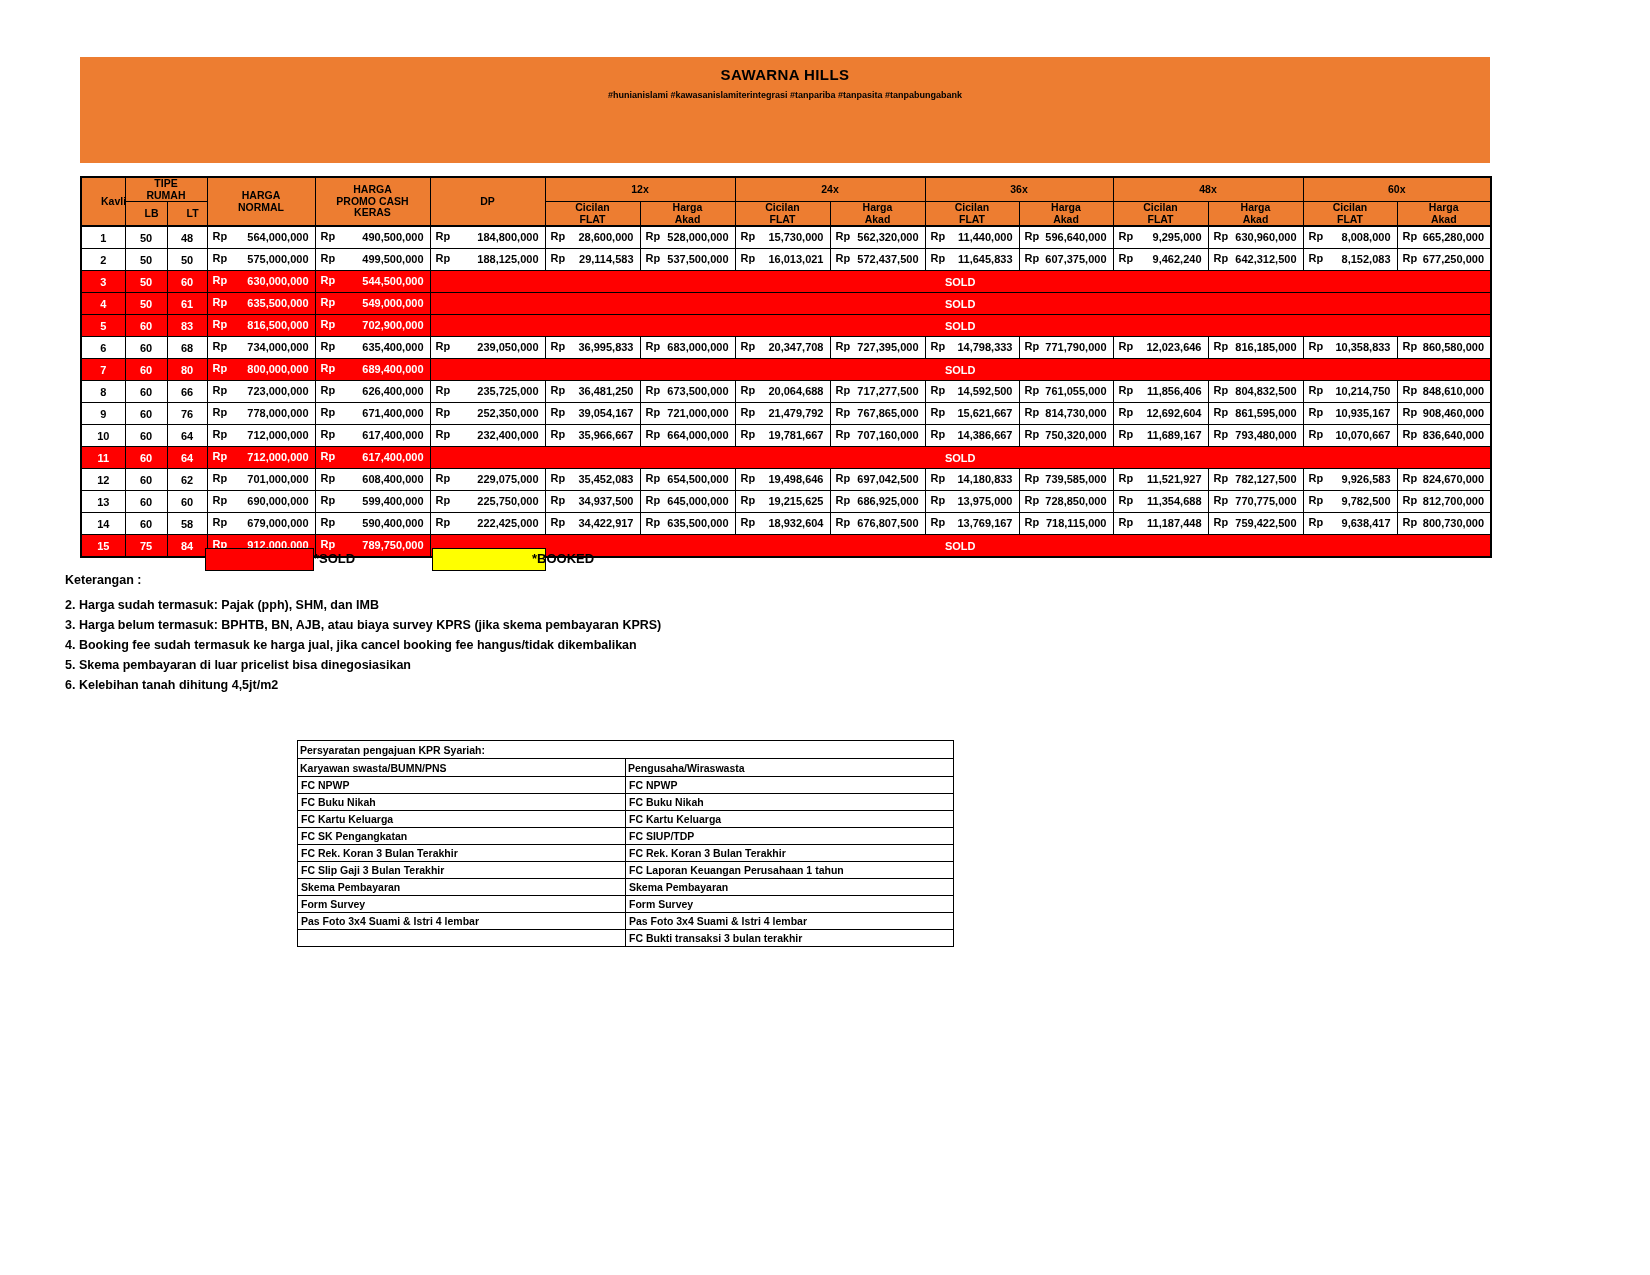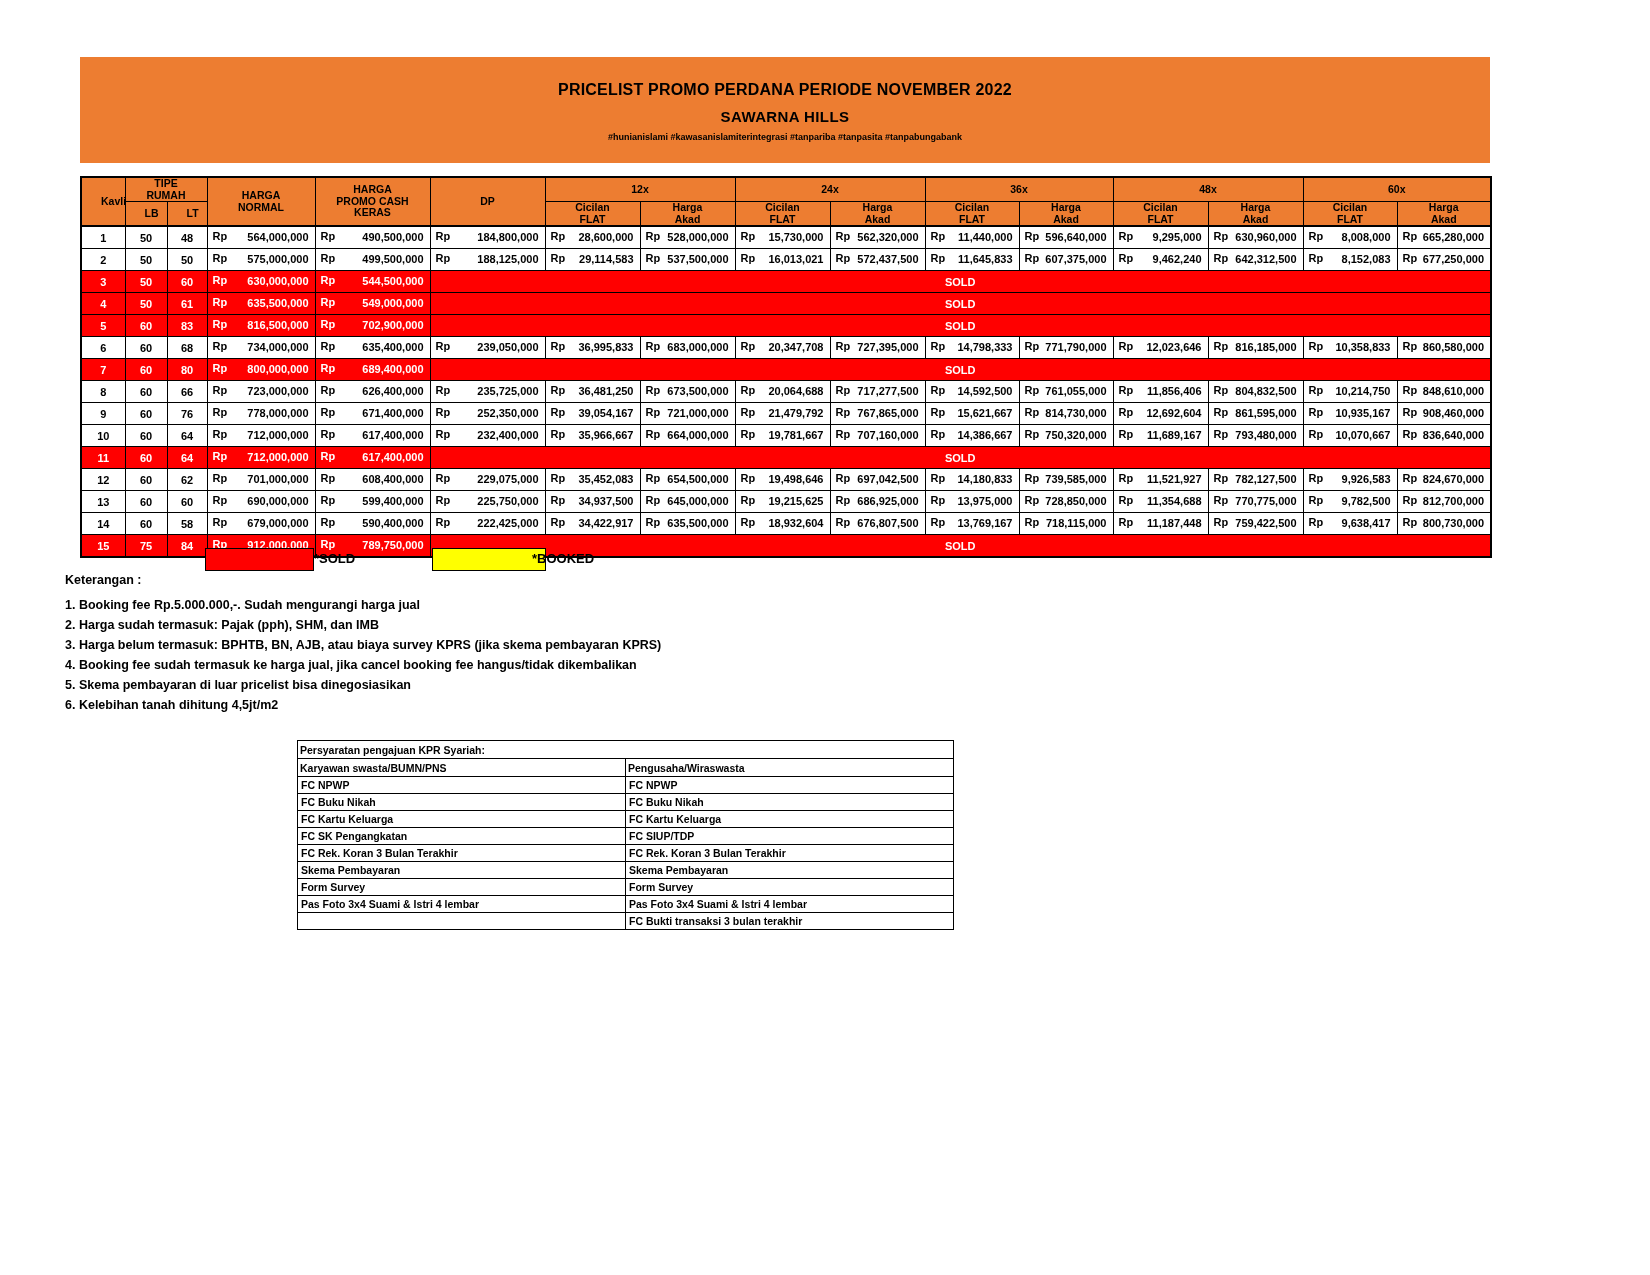--- a/index.html
+++ b/index.html
@@ -60,21 +60,20 @@
   table.requirements th,table.requirements td{border:1px solid #000;white-space:nowrap;overflow:hidden;}
   table.requirements th{height:17px;text-align:left;padding:0 2px;}
   table.requirements td{height:16px;padding:0 0 0 3px;text-align:left;}
 </style>
 </head>
 <body>
 
 <div class="page">
 
   <div class="banner">
-    <div class="banner-title">PRICELIST PROMO PERDANA PERIODE NOVEMBER 2022</div>
     <div class="banner-subtitle">SAWARNA HILLS</div>
     <div class="banner-tags">#hunianislami #kawasanislamiterintegrasi #tanpariba #tanpasita #tanpabungabank</div>
   </div>
 
   <table class="pricelist">
     <colgroup>
       <col style="width:44px">
         <col style="width:42px">
         <col style="width:40px">
       <col style="width:108px">
@@ -721,21 +720,20 @@
   </table>
 
   <div class="legend-box sold-box"></div>
   <div class="legend-label sold-lb">*SOLD</div>
   <div class="legend-box booked-box"></div>
   <div class="legend-label booked-lb">*BOOKED</div>
 
   <div class="notes">
     <div class="notes-title">Keterangan :</div>
     <div>
-        <div class="note-item">1. Booking fee Rp.5.000.000,-. Sudah mengurangi harga jual</div>
         <div class="note-item">2. Harga sudah termasuk: Pajak (pph), SHM, dan IMB</div>
         <div class="note-item">3. Harga belum termasuk: BPHTB, BN, AJB, atau biaya survey KPRS (jika skema pembayaran KPRS)</div>
         <div class="note-item">4. Booking fee sudah termasuk ke harga jual, jika cancel booking fee hangus/tidak dikembalikan</div>
         <div class="note-item">5. Skema pembayaran di luar pricelist bisa dinegosiasikan</div>
         <div class="note-item">6. Kelebihan tanah dihitung 4,5jt/m2</div>
       </div>
   </div>
 
   <table class="requirements">
     <colgroup>
@@ -766,20 +764,24 @@
         </tr>
         <tr>
           <td>FC SK Pengangkatan</td>
           <td>FC SIUP/TDP</td>
         </tr>
         <tr>
           <td>FC Rek. Koran 3 Bulan Terakhir</td>
           <td>FC Rek. Koran 3 Bulan Terakhir</td>
         </tr>
         <tr>
+          <td>FC Slip Gaji 3 Bulan Terakhir</td>
+          <td>FC Laporan Keuangan Perusahaan 1 tahun</td>
+        </tr>
+        <tr>
           <td>Skema Pembayaran</td>
           <td>Skema Pembayaran</td>
         </tr>
         <tr>
           <td>Form Survey</td>
           <td>Form Survey</td>
         </tr>
         <tr>
           <td>Pas Foto 3x4 Suami &amp; Istri 4 lembar</td>
           <td>Pas Foto 3x4 Suami &amp; Istri 4 lembar</td>

